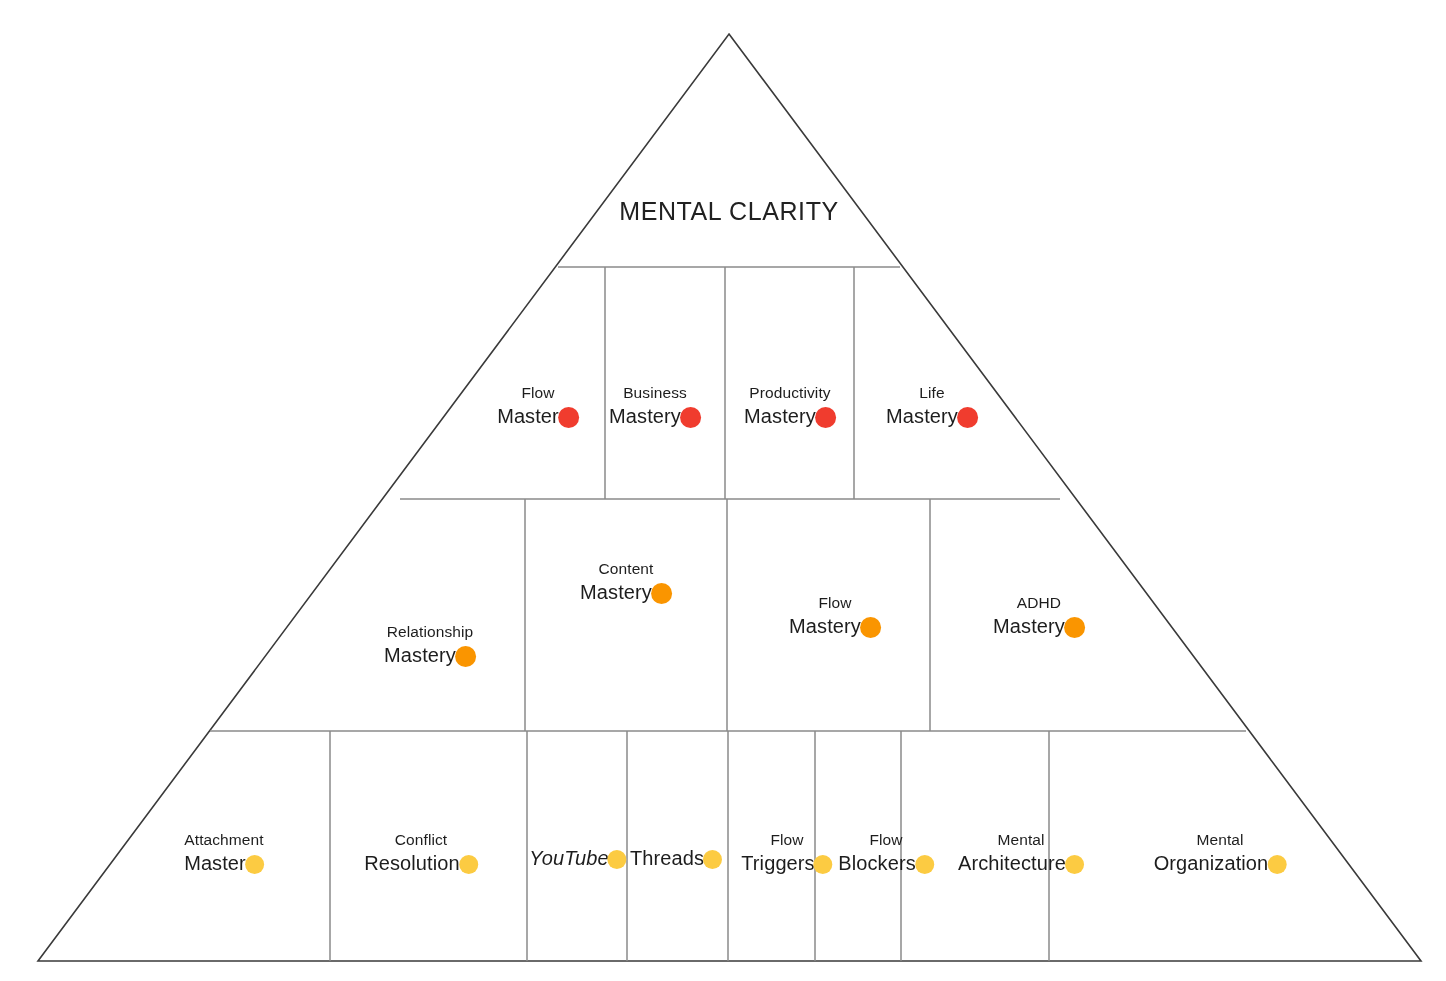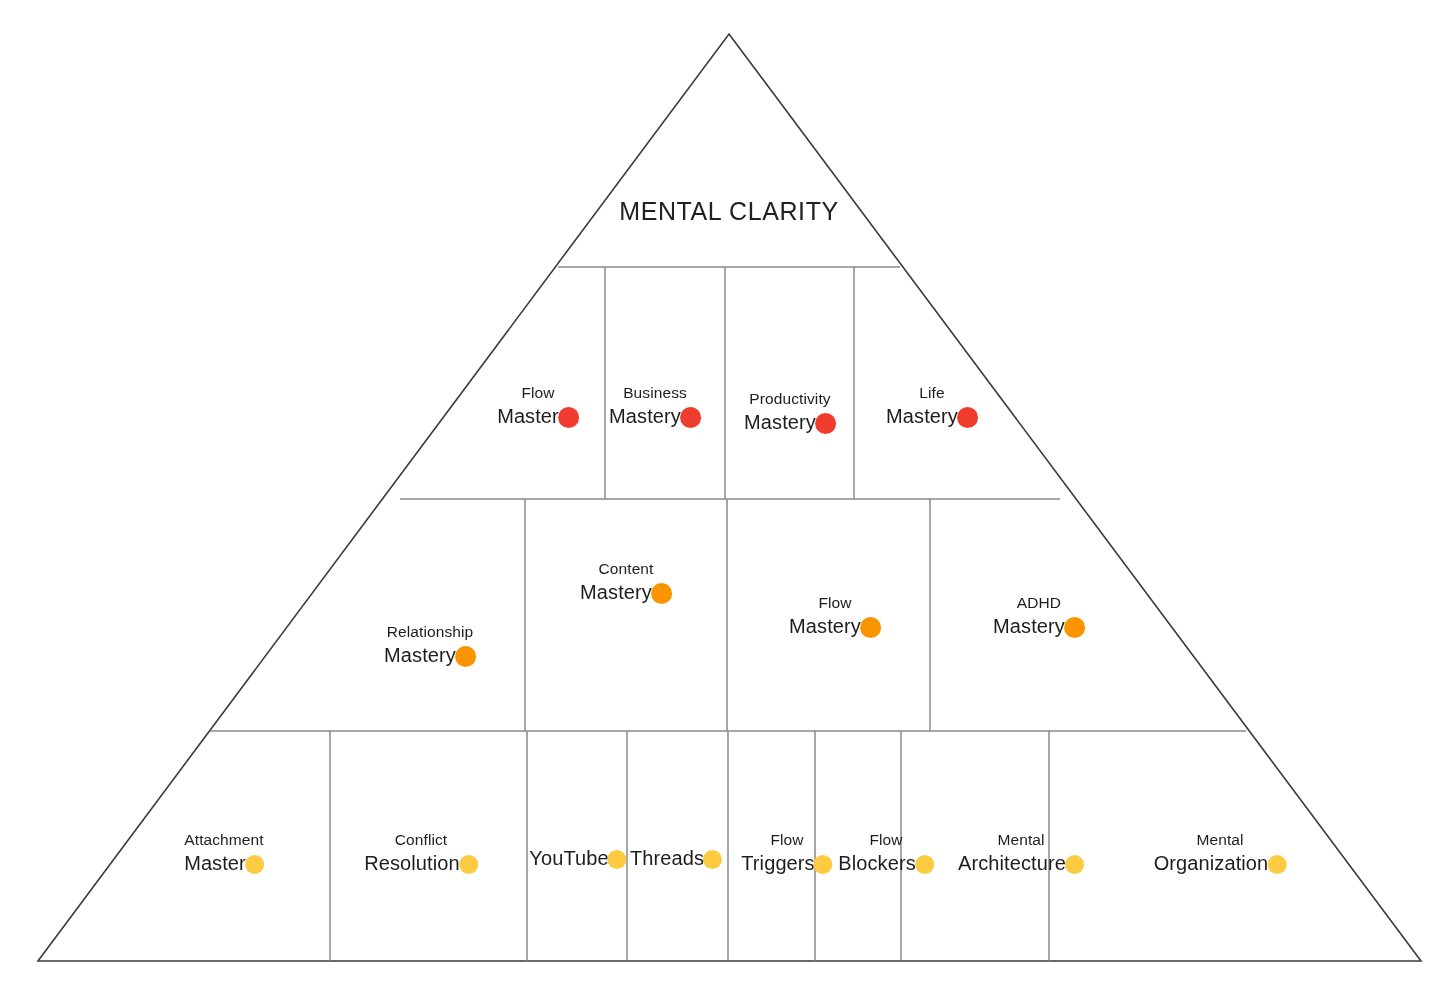--- a/index.html
+++ b/index.html
@@ -106,21 +106,21 @@
 
   <div id="labels-layer">
       <div class="label-group" style="left: 538px; top: 383px;">
         <span class="label-line1">Flow</span>
         <span class="label-line2row"><span class="label-line2">Master</span><span class="dot" style="background: rgb(240, 60, 46);"></span></span>
       </div>
       <div class="label-group" style="left: 655px; top: 383px;">
         <span class="label-line1">Business</span>
         <span class="label-line2row"><span class="label-line2">Mastery</span><span class="dot" style="background: rgb(240, 60, 46);"></span></span>
       </div>
-      <div class="label-group" style="left: 790px; top: 383px; margin-top: 6px;">
+      <div class="label-group" style="left: 790px; top: 383px;">
         <span class="label-line1">Productivity</span>
         <span class="label-line2row"><span class="label-line2">Mastery</span><span class="dot" style="background: rgb(240, 60, 46);"></span></span>
       </div>
       <div class="label-group" style="left: 932px; top: 383px;">
         <span class="label-line1">Life</span>
         <span class="label-line2row"><span class="label-line2">Mastery</span><span class="dot" style="background: rgb(240, 60, 46);"></span></span>
       </div>
       <div class="label-group" style="left: 430px; top: 593px; margin-top: 29px;">
         <span class="label-line1">Relationship</span>
         <span class="label-line2row"><span class="label-line2">Mastery</span><span class="dot" style="background: rgb(250, 149, 0);"></span></span>
@@ -138,21 +138,21 @@
         <span class="label-line2row"><span class="label-line2">Mastery</span><span class="dot" style="background: rgb(250, 149, 0);"></span></span>
       </div>
       <div class="label-group" style="left: 224px; top: 830px;">
         <span class="label-line1">Attachment</span>
         <span class="label-line2row"><span class="label-line2">Master</span><span class="dot small" style="background: rgb(252, 203, 66);"></span></span>
       </div>
       <div class="label-group" style="left: 421px; top: 830px;">
         <span class="label-line1">Conflict</span>
         <span class="label-line2row"><span class="label-line2">Resolution</span><span class="dot small" style="background: rgb(252, 203, 66);"></span></span>
       </div>
-      <div class="label-group" style="left: 578px; top: 845px;">
+      <div class="label-group" style="left: 578px; top: 845px; font-style: italic;">
         <span class="label-line2row"><span class="label-line2">YouTube</span><span class="dot small" style="background: rgb(252, 203, 66);"></span></span>
       </div>
       <div class="label-group" style="left: 676px; top: 845px;">
         <span class="label-line2row"><span class="label-line2">Threads</span><span class="dot small" style="background: rgb(252, 203, 66);"></span></span>
       </div>
       <div class="label-group" style="left: 787px; top: 830px;">
         <span class="label-line1">Flow</span>
         <span class="label-line2row"><span class="label-line2">Triggers</span><span class="dot small" style="background: rgb(252, 203, 66);"></span></span>
       </div>
       <div class="label-group" style="left: 886px; top: 830px;">

